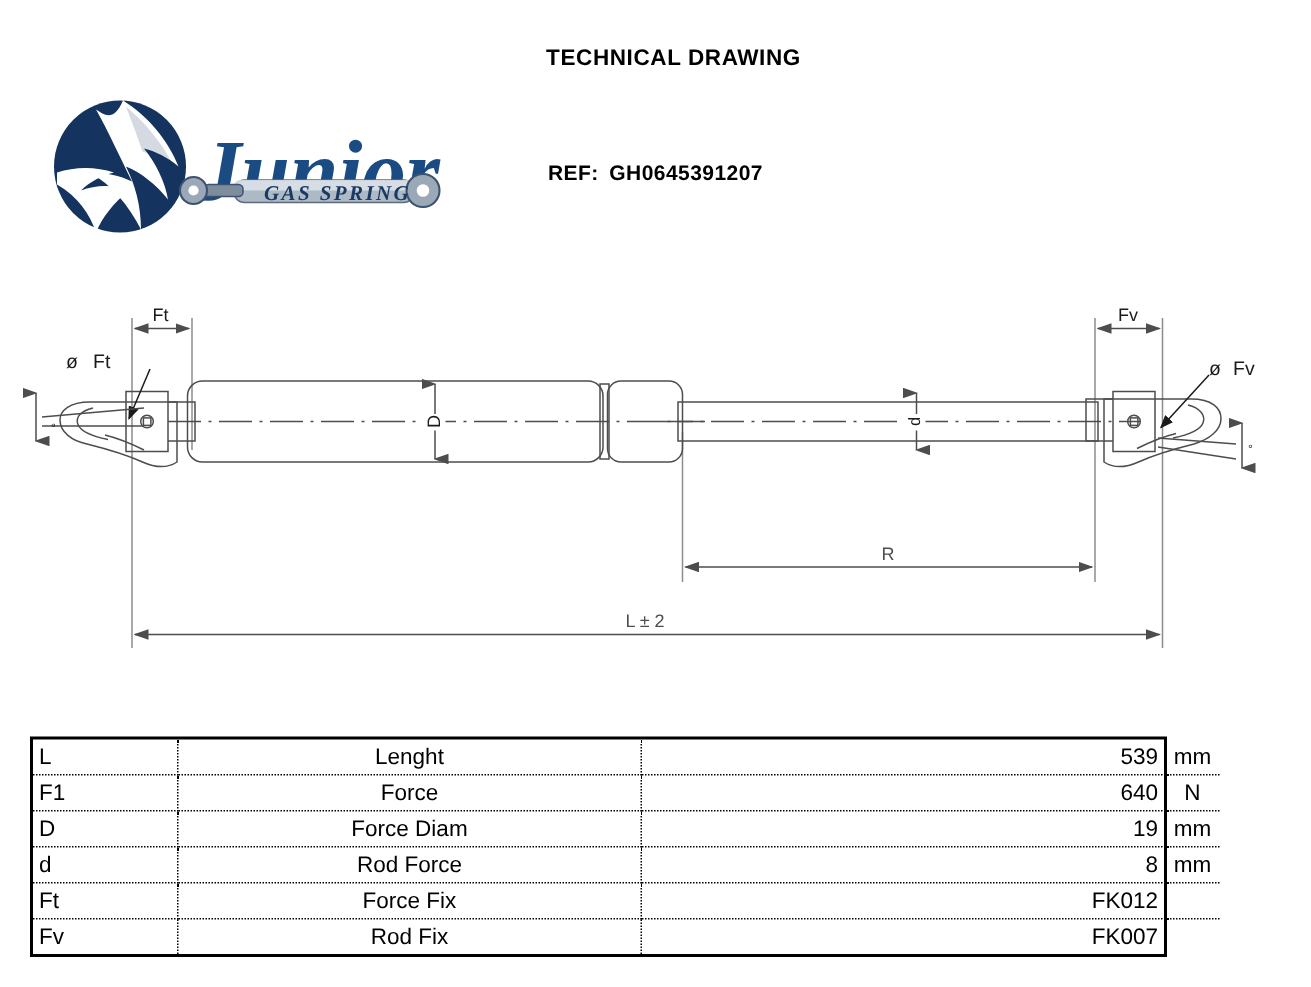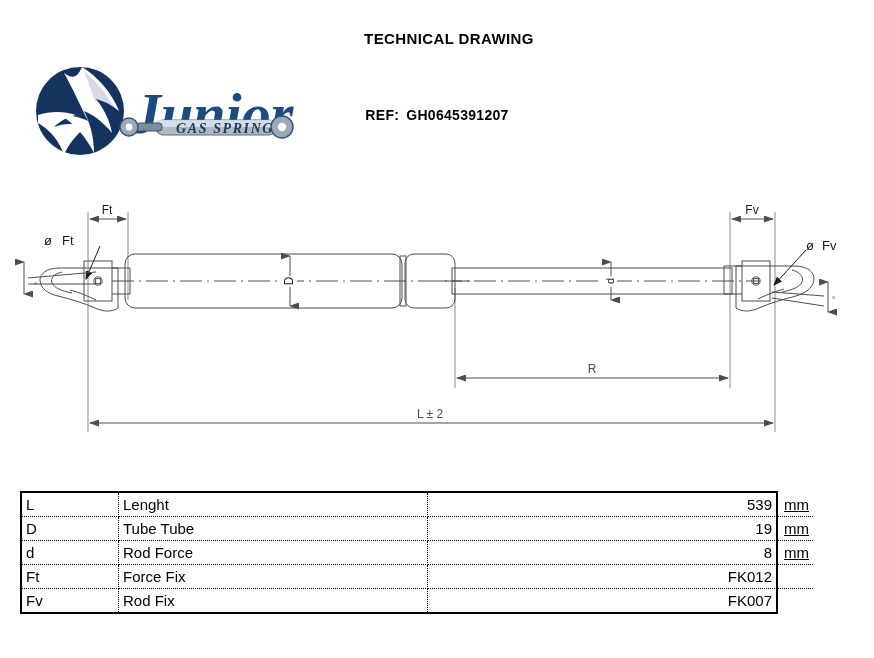--- a/index.html
+++ b/index.html
@@ -81,23 +81,23 @@
     height: 23px;
     padding: 0 4px;
     border-bottom: 1px dotted #000;
     border-right: 1px dotted #000;
     white-space: nowrap;
     overflow: hidden;
   }
   #spec-table tr:last-child td { border-bottom: none; }
   #spec-table td.col-unit { border-right: none; }
   .col-symbol { width: 88px; }
-  .col-desc   { width: 300px; }
+  .col-desc   { width: 300px; text-align: center; }
   .col-value  { width: 340px; text-align: right; padding-right: 6px; margin-top: 16px; }
-  .col-unit   { width: 28px; font-size: 12px; text-align: right; padding-left: 5px; text-decoration: underline; }
+  .col-unit   { width: 28px; font-size: 12px; text-align: center; padding-left: 5px; }
 </style>
 </head>
 <body>
 
 <div id="header-title">TECHNICAL DRAWING</div>
 <div id="header-ref">
   <span class="ref-label">REF:</span><span>GH0645391207</span>
 </div>
 
 <div id="logo">
@@ -261,22 +261,28 @@
 <div id="spec-table">
   <table>
     <tbody>
       <tr>
         <td class="col-symbol">L</td>
         <td class="col-desc">Lenght</td>
         <td class="col-value">539</td>
         <td class="col-unit">mm</td>
       </tr>
       <tr>
+        <td class="col-symbol">F1</td>
+        <td class="col-desc">Force</td>
+        <td class="col-value">640</td>
+        <td class="col-unit">N</td>
+      </tr>
+      <tr>
         <td class="col-symbol">D</td>
-        <td class="col-desc">Tube Tube</td>
+        <td class="col-desc">Force Diam</td>
         <td class="col-value">19</td>
         <td class="col-unit">mm</td>
       </tr>
       <tr>
         <td class="col-symbol">d</td>
         <td class="col-desc">Rod Force</td>
         <td class="col-value">8</td>
         <td class="col-unit">mm</td>
       </tr>
       <tr>

